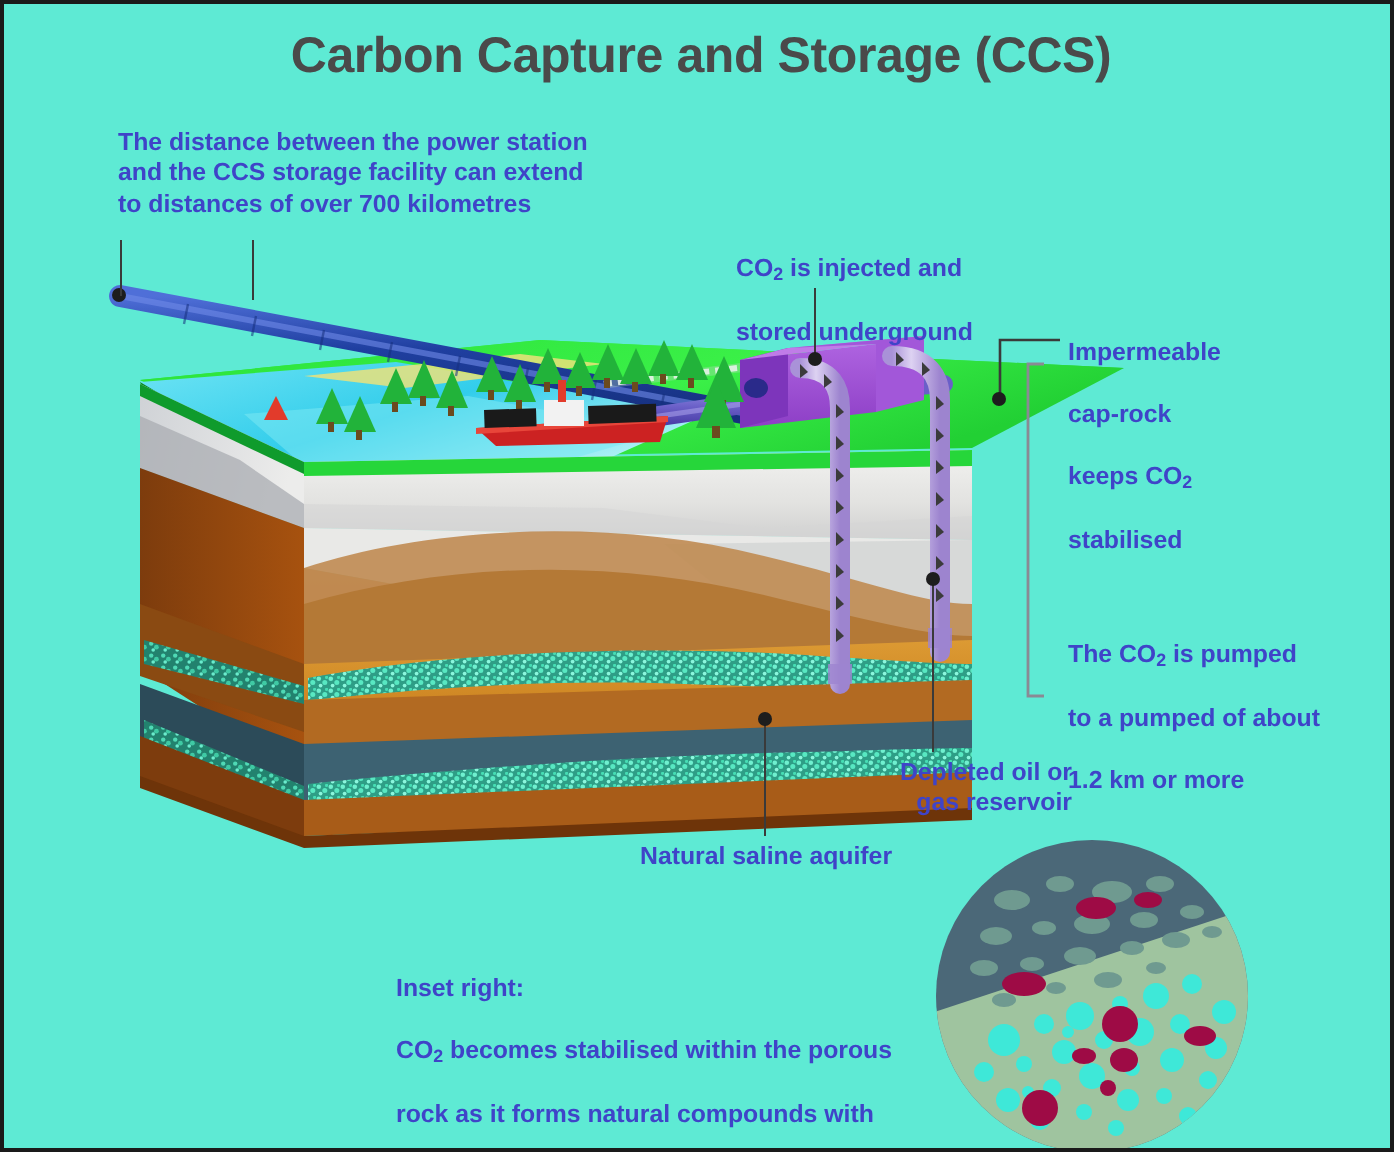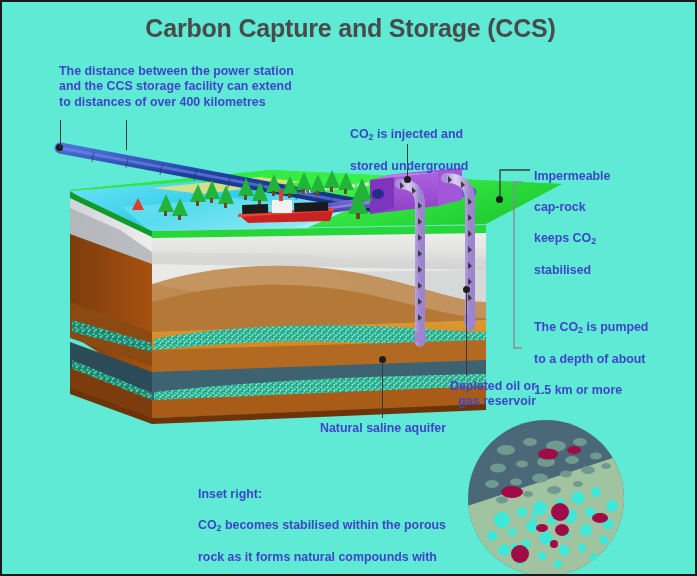--- a/index.html
+++ b/index.html
@@ -26,21 +26,21 @@
   
   .anno{
     position:absolute;
     color:#3f44c8;
     font-size:12.4px;
     line-height:15.4px;
     font-weight:600;
     white-space:pre-line;
   }
   #anno-distance{left:57px;top:62px;width:300px;}
-  #anno-injected{left:348px;top:110px;width:190px;}
+  #anno-injected{left:366px;top:110px;width:190px;}
   #anno-caprock{left:532px;top:152px;width:140px;}
   #anno-depth{left:532px;top:303px;width:150px;}
   #anno-reservoir{left:398px;top:377px;width:136px;text-align:right;}
   #anno-aquifer{left:318px;top:419px;width:180px;}
   #anno-inset{left:196px;top:470px;width:300px;}
   sub{font-size:0.72em;vertical-align:baseline;position:relative;top:2px;}
 
   
   .leader{position:absolute;background:#3a3a3a;}
   .vline{width:1.3px;}
@@ -311,38 +311,38 @@
   <div class="dot" style="left:494px;top:194px;"></div>
 
   <div class="leader vline" style="left:464px;top:288px;height:86px;"></div>
   <div class="dot" style="left:461px;top:284px;"></div>
 
   <div class="leader vline" style="left:380px;top:358px;height:58px;"></div>
   <div class="dot" style="left:377px;top:354px;"></div>
 
   <div class="anno" id="anno-distance">The distance between the power station
 and the CCS storage facility can extend
-to distances of over 400 kilometres</div>
+to distances of over 700 kilometres</div>
 
   <div class="anno" id="anno-injected">
     <span><span>CO</span><sub>2</sub><span> is injected and</span></span><br>
     <span>stored underground</span>
   </div>
 
   <div class="anno" id="anno-caprock">
     <span>Impermeable</span><br>
     <span>cap-rock</span><br>
     <span><span>keeps CO</span><sub>2</sub></span><br>
     <span>stabilised</span>
   </div>
 
   <div class="anno" id="anno-depth">
     <span><span>The CO</span><sub>2</sub><span> is pumped</span></span><br>
-    <span>to a depth of about</span><br>
-    <span>1.5 km or more</span>
+    <span>to a pumped of about</span><br>
+    <span>1.2 km or more</span>
   </div>
 
   <div class="anno" id="anno-reservoir">Depleted oil or
 gas reservoir</div>
 
   <div class="anno" id="anno-aquifer">Natural saline aquifer</div>
 
   <div class="anno" id="anno-inset">
     <span>Inset right:</span><br>
     <span><span>CO</span><sub>2</sub><span> becomes stabilised within the porous</span></span><br>

